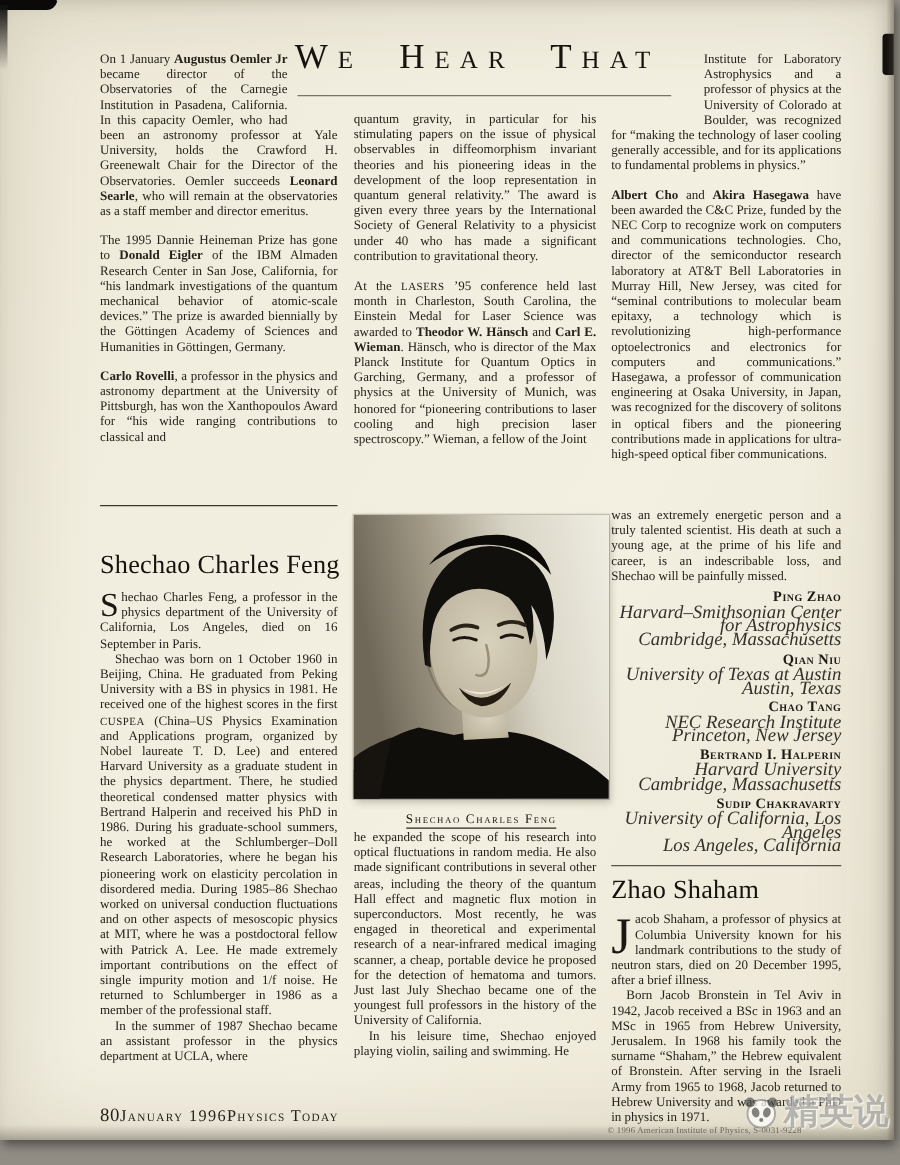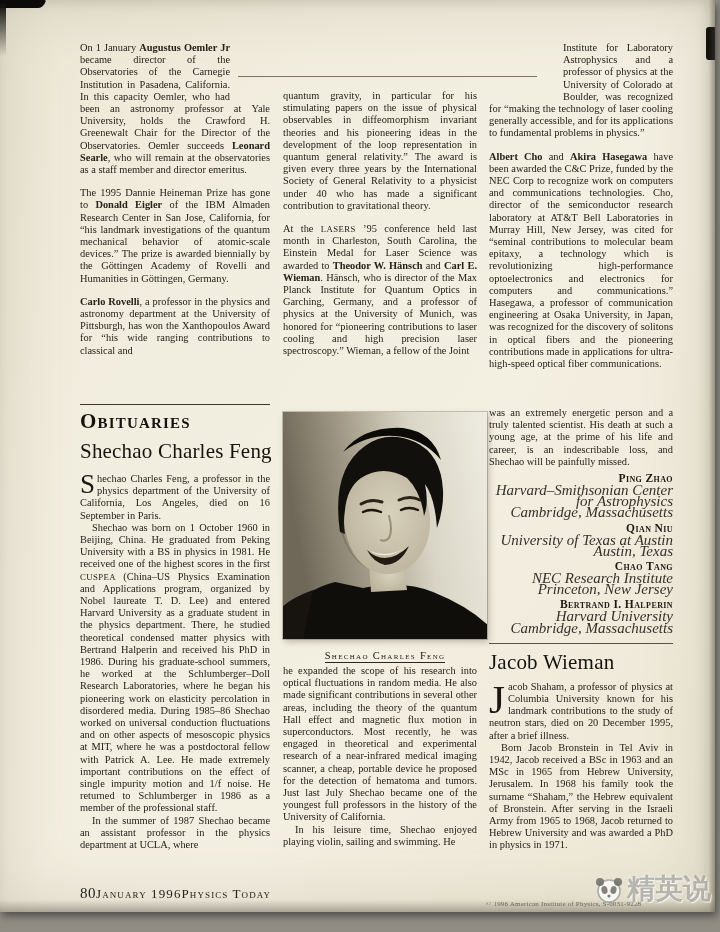--- a/index.html
+++ b/index.html
@@ -85,40 +85,40 @@
 <body>
 
 <div class="page">
 
   <div class="mark-tl"></div>
   <div class="mark-tl2"></div>
   <div class="mark-tr"></div>
   <div class="edge-right"></div>
   <div class="edge-bottom"></div>
 
+  <div class="wht-title">We Hear That</div>
   <div class="wht-rule"></div>
 
   <div class="col1-top bt topcol">
     <p><span class="wrapR"></span><span><span>On 1 January </span><b>Augustus Oemler Jr</b><span> became director of the Observatories of the Carnegie Institution in Pasadena, California.  In this capacity Oemler, who had been an astronomy professor at Yale University, holds the Crawford H. Greenewalt Chair for the Director of the Observatories.  Oemler succeeds </span><b>Leonard Searle</b><span>, who will remain at the observatories as a staff member and director emeritus.</span></span></p>
-    <p><span>The 1995 Dannie Heineman Prize has gone to </span><b>Donald Eigler</b><span> of the IBM Almaden Research Center in San Jose, California, for “his landmark investigations of the quantum mechanical behavior of atomic-scale devices.”  The prize is awarded biennially by the Göttingen Academy of Rovelli and Humanities in Göttingen, Germany.</span></p>
+    <p><span>The 1995 Dannie Heineman Prize has gone to </span><b>Donald Eigler</b><span> of the IBM Almaden Research Center in San Jose, California, for “his landmark investigations of the quantum mechanical behavior of atomic-scale devices.”  The prize is awarded biennially by the Göttingen Academy of Sciences and Humanities in Göttingen, Germany.</span></p>
     <p><b>Carlo Rovelli</b><span>, a professor in the physics and astronomy department at the University of Pittsburgh, has won the Xanthopoulos Award for “his wide ranging contributions to classical and</span></p>
   </div>
 
   <div class="col2-top bt topcol">
     <p><span>quantum gravity, in particular for his stimulating papers on the issue of physical observables in diffeomorphism invariant theories and his pioneering ideas in the development of the loop representation in quantum general relativity.”  The award is given every three years by the International Society of General Relativity to a physicist under 40 who has made a significant contribution to gravitational theory.</span></p>
     <p><span>At the </span><span class="sc">LASERS</span><span> ’95 conference held last month in Charleston, South Carolina, the Einstein Medal for Laser Science was awarded to </span><b>Theodor W. Hänsch</b><span> and </span><b>Carl E. Wieman</b><span>.  Hänsch, who is director of the Max Planck Institute for Quantum Optics in Garching, Germany, and a professor of physics at the University of Munich, was honored for “pioneering contributions to laser cooling and high precision laser spectroscopy.”  Wieman, a fellow of the Joint</span></p>
   </div>
 
   <div class="col3-top bt topcol">
     <p><span class="wrapL"></span><span><span>Institute for Laboratory Astrophysics and a professor of physics at the University of Colorado at Boulder, was recognized for “making the technology of laser cooling generally accessible, and for its applications to fundamental problems in physics.”</span></span></p>
     <p><b>Albert Cho</b><span> and </span><b>Akira Hasegawa</b><span> have been awarded the C&amp;C Prize, funded by the NEC Corp to recognize work on computers and communications technologies.  Cho, director of the semiconductor research laboratory at AT&amp;T Bell Laboratories in Murray Hill, New Jersey, was cited for “seminal contributions to molecular beam epitaxy, a technology which is revolutionizing high-performance optoelectronics and electronics for computers and communications.”  Hasegawa, a professor of communication engineering at Osaka University, in Japan, was recognized for the discovery of solitons in optical fibers and the pioneering contributions made in applications for ultra-high-speed optical fiber communications.</span></p>
   </div>
 
   <div class="ob-rule"></div>
-  <div class="section-head">Obituaries</div>
   <div class="feng-head name-head">Shechao Charles Feng</div>
 
   <div class="feng-col1 bt obcol">
     <p class="noind"><span class="dc dc2">S</span><span>hechao Charles Feng, a professor in the physics department of the University of California, Los Angeles, died on 16 September in Paris.</span></p>
     <p><span>Shechao was born on 1 October 1960 in Beijing, China.  He graduated from Peking University with a BS in physics in 1981.  He received one of the highest scores in the first </span><span class="sc">CUSPEA</span><span> (China–US Physics Examination and Applications program, organized by Nobel laureate T. D. Lee) and entered Harvard University as a graduate student in the physics department.  There, he studied theoretical condensed matter physics with Bertrand Halperin and received his PhD in 1986.  During his graduate-school summers, he worked at the Schlumberger–Doll Research Laboratories, where he began his pioneering work on elasticity percolation in disordered media.  During 1985–86 Shechao worked on universal conduction fluctuations and on other aspects of mesoscopic physics at MIT, where he was a postdoctoral fellow with Patrick A. Lee.  He made extremely important contributions on the effect of single impurity motion and 1/f noise.  He returned to Schlumberger in 1986 as a member of the professional staff.</span></p>
     <p><span>In the summer of 1987 Shechao became an assistant professor in the physics department at UCLA, where</span></p>
   </div>
 
   <div class="photo-frame">
     <svg class="photo-svg" viewBox="0 0 204 227" aria-hidden="true">
@@ -177,24 +177,29 @@
       <div class="sig">
         <div class="sig-name">Chao Tang</div>
         <div class="sig-org">NEC Research Institute</div>
         <div class="sig-loc">Princeton, New Jersey</div>
       </div>
       <div class="sig">
         <div class="sig-name">Bertrand I. Halperin</div>
         <div class="sig-org">Harvard University</div>
         <div class="sig-loc">Cambridge, Massachusetts</div>
       </div>
+      <div class="sig">
+        <div class="sig-name">Sudip Chakravarty</div>
+        <div class="sig-org">University of California, Los Angeles</div>
+        <div class="sig-loc">Los Angeles, California</div>
+      </div>
     </div>
 
     <hr class="subdiv">
-    <div class="name-head shaham-head">Jacob Wieman</div>
+    <div class="name-head shaham-head">Zhao Shaham</div>
     <p class="noind"><span class="dc dc3">J</span><span>acob Shaham, a professor of physics at Columbia University known for his landmark contributions to the study of neutron stars, died on 20 December 1995, after a brief illness.</span></p>
     <p><span>Born Jacob Bronstein in Tel Aviv in 1942, Jacob received a BSc in 1963 and an MSc in 1965 from Hebrew University, Jerusalem.  In 1968 his family took the surname “Shaham,” the Hebrew equivalent of Bronstein.  After serving in the Israeli Army from 1965 to 1968, Jacob returned to Hebrew University and was awarded a PhD in physics in 1971.</span></p>
   </div>
 
   <div class="footer">
     <span class="f-num">80</span>
     <span class="f-sc">January 1996</span>
     <span class="f-sc">Physics Today</span>
   </div>
   <div class="copyright">© 1996 American Institute of Physics, S-0031-9228</div>

